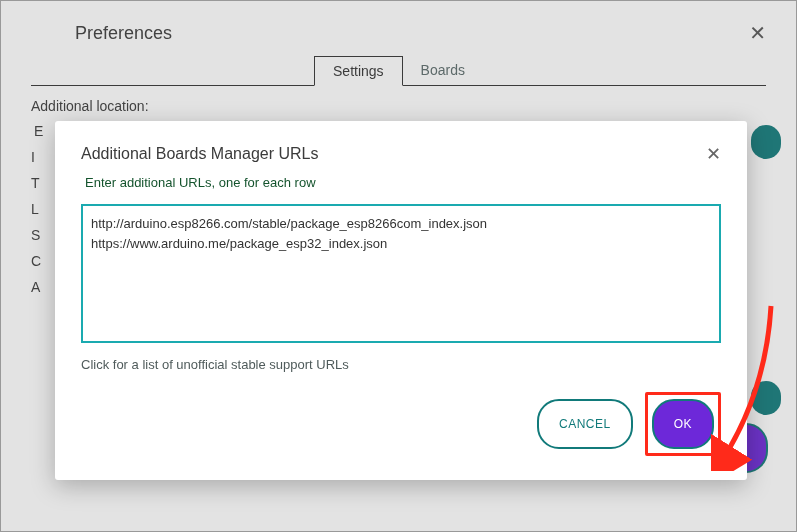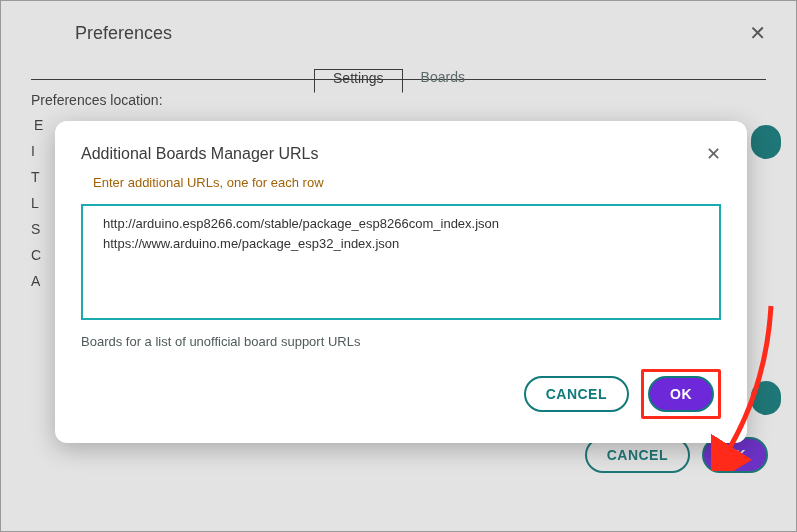--- a/index.html
+++ b/index.html
@@ -29,25 +29,25 @@
     color: #555;
     cursor: pointer;
   }
   .tab-row {
     display: flex;
     justify-content: center;
     border-bottom: 1px solid #333;
     margin: 0 30px;
   }
   .tab {
-    padding: 0 18px 6px 18px;
+    padding: 6px 18px 6px 18px;
     font-size: 14px;
     color: #5b6b6b;
     position: relative;
-    top: 14px;
+    top: 1px;
     cursor: pointer;
   }
   .tab.active {
     border: 1px solid #333;
     border-bottom: 1px solid #fff;
     color: #333;
   }
   .prefs-body {
     padding: 12px 30px;
     font-size: 14px;
@@ -60,23 +60,23 @@
   }
   .partial-lines { line-height: 26px; color:#3b3b3b;}
   .bottom-buttons {
     position: absolute;
     right: 28px;
     bottom: 58px;
     display: flex;
     gap: 12px;
   }
   .btn {
-    font-size: 14px;
-    font-weight: 700;
-    padding: 8px 20px;
+    font-size: 12px;
+    font-weight: 400;
+    padding: 16px 20px;
     border-radius: 22px;
     cursor: pointer;
     letter-spacing: 0.5px;
   }
   .btn-outline {
     background: #fff;
     color: #117a7a;
     border: 2px solid #117a7a;
   }
   .btn-fill {
@@ -102,52 +102,52 @@
     background: rgba(100,100,100,0.18);
   }
 
   
   .modal {
     position: absolute;
     left: 54px;
     top: 120px;
     width: 692px;
     background: #fff;
-    border-radius: 12px;
+    border-radius: 3px;
     box-shadow: 0 6px 24px rgba(0,0,0,0.25);
     padding: 22px 26px 24px 26px;
   }
   .modal-head {
     display: flex;
     justify-content: space-between;
     align-items: center;
     margin-bottom: 6px;
   }
   .modal-title {
     font-size: 16px;
     color: #3b3b3b;
   }
   .modal-close {
     font-size: 18px;
     color: #666;
     cursor: pointer;
   }
   .modal-sub {
     font-size: 13px;
-    color: #a16207;
-    margin: 10px 0 14px 12px;
+    color: #14532d;
+    margin: 10px 0 14px 4px;
   }
   .url-area {
     width: 100%;
-    height: 116px;
+    height: 139px;
     border: 2px solid #1aaab0;
     font-family: inherit;
     font-size: 13px;
     color: #333;
-    padding: 8px 20px;
+    padding: 8px 8px;
     resize: none;
     outline: none;
     line-height: 1.5;
   }
   .hint {
     font-size: 13px;
     color: #4f5b5b;
     margin-top: 10px;
   }
   .modal-buttons {
@@ -178,21 +178,21 @@
   <div class="prefs-title">Preferences</div>
   <div class="close-x">✕</div>
 </div>
 
 <div class="tab-row">
   <div class="tab active">Settings</div>
   <div class="tab">Boards</div>
 </div>
 
 <div class="prefs-body">
-  <div class="lbl">Preferences location:</div>
+  <div class="lbl">Additional location:</div>
   <div class="partial-lines">
     <div style="padding-left:3px;">E</div>
     <div>I</div>
     <div>T</div>
     <div>L</div>
     <div>S</div>
     <div>C</div>
     <div>A</div>
   </div>
 </div>
@@ -208,21 +208,21 @@
 <div class="overlay"></div>
 
 <div class="modal">
   <div class="modal-head">
     <div class="modal-title">Additional Boards Manager URLs</div>
     <div class="modal-close">✕</div>
   </div>
   <div class="modal-sub">Enter additional URLs, one for each row</div>
   <textarea class="url-area" style="">http://arduino.esp8266.com/stable/package_esp8266com_index.json
 https://www.arduino.me/package_esp32_index.json</textarea>
-  <div class="hint">Boards for a list of unofficial board support URLs</div>
+  <div class="hint">Click for a list of unofficial stable support URLs</div>
   <div class="modal-buttons">
     <button class="btn btn-outline">CANCEL</button>
     <span class="highlight-box">
       <button class="btn btn-fill">OK</button>
     </span>
   </div>
 </div>
 
 <svg class="arrow" width="80" height="170">
   <defs>

